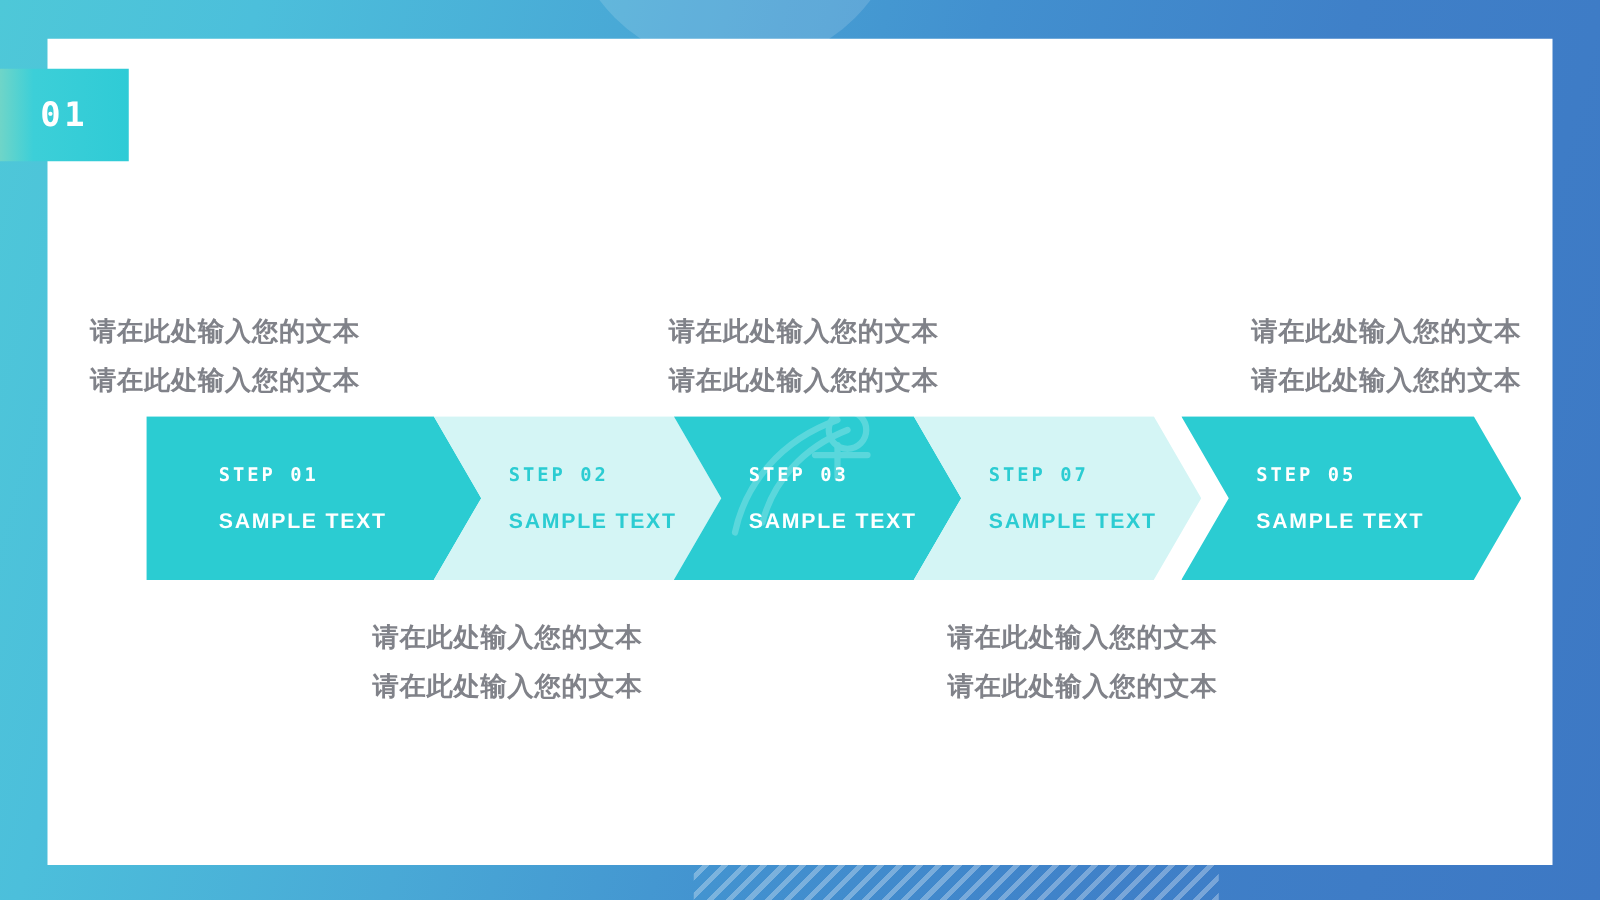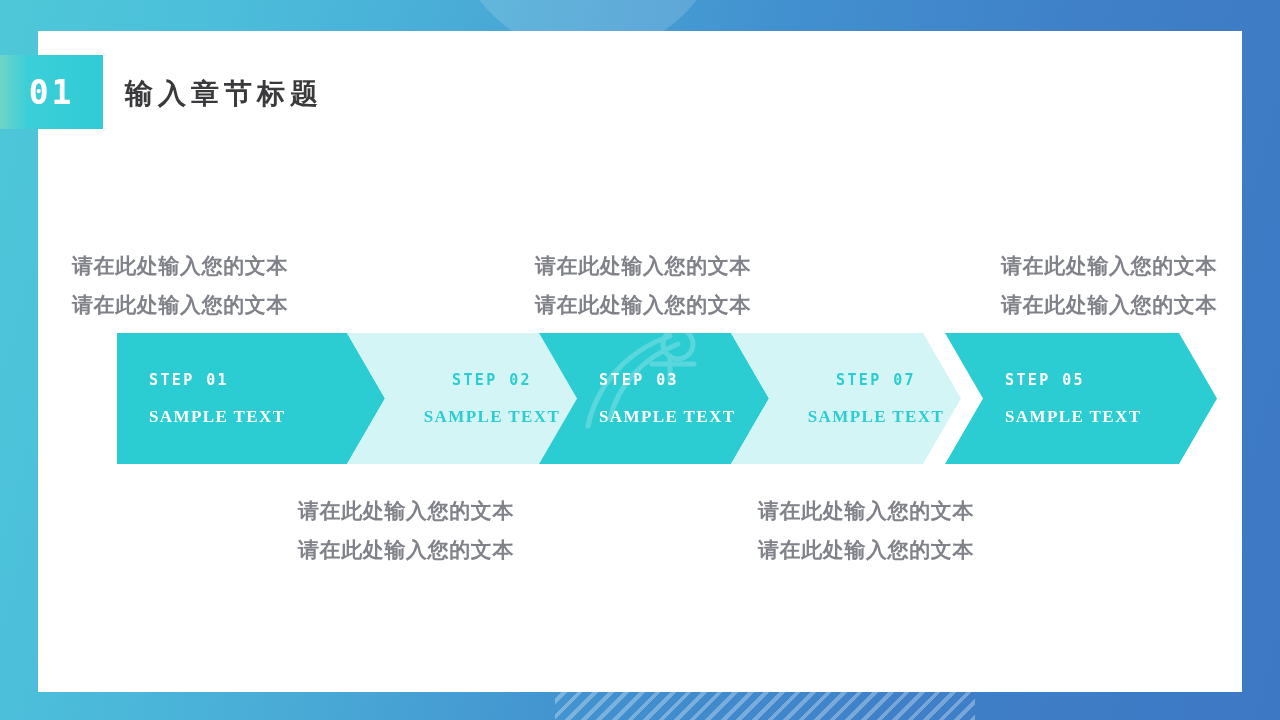--- a/index.html
+++ b/index.html
@@ -75,21 +75,21 @@
     width: 103px;
     height: 74px;
     background: linear-gradient(90deg, #6fd5c8 0%, #3ccfd8 26%, #2fcbd6 100%);
     display: flex;
     align-items: center;
     justify-content: center;
     z-index: 5;
   }
   .chapter-badge .num {
     color: #ffffff;
-    font-size: 33px;
+    font-size: 27px;
     font-weight: 700;
     letter-spacing: 3px;
     font-family: "DejaVu Sans Mono", "Liberation Mono", monospace;
   }
 
   .page-title {
     position: absolute;
     left: 125px;
     top: 75px;
     font-size: 28px;
@@ -158,27 +158,27 @@
     line-height: 1;
     margin-bottom: 20px;
     font-family: "DejaVu Sans Mono", "Liberation Mono", monospace;
     white-space: nowrap;
   }
   .chev .step-txt {
     font-size: 17px;
     font-weight: 700;
     letter-spacing: 1.4px;
     line-height: 1;
-    font-family: Liberation Serif, serif;
+    font-family: Liberation Sans, sans-serif;
     white-space: nowrap;
   }
   .chev.dark  { background: #2bccd2; }
   .chev.light { background: #d4f5f5; }
   .chev.dark  .step-no, .chev.dark  .step-txt { color: #ffffff; }
-  .chev.light .step-no, .chev.light .step-txt { color: #2bccd2; text-align: center; }
+  .chev.light .step-no, .chev.light .step-txt { color: #2bccd2; }
 
   
   .chev.first {
     clip-path: polygon(0 0, calc(100% - 38px) 0, 100% 50%, calc(100% - 38px) 100%, 0 100%);
   }
   
   .chev.mid {
     clip-path: polygon(0 0, calc(100% - 38px) 0, 100% 50%, calc(100% - 38px) 100%, 0 100%, 38px 50%);
   }
 
@@ -200,40 +200,39 @@
 <div class="slide">
 
   <div class="deco-circle"></div>
   <div class="deco-stripes"></div>
 
   <div class="card"></div>
 
   <div class="chapter-badge">
     <span class="num">01</span>
   </div>
-  <div class="page-title">输入章节标题</div>
 
   <div class="captions-top">
     <div class="caption cap-t1">
       <span class="line">请在此处输入您的文本</span>
       <span class="line">请在此处输入您的文本</span>
     </div>
     <div class="caption cap-t2">
       <span class="line">请在此处输入您的文本</span>
       <span class="line">请在此处输入您的文本</span>
     </div>
     <div class="caption cap-t3">
       <span class="line">请在此处输入您的文本</span>
       <span class="line">请在此处输入您的文本</span>
     </div>
   </div>
 
   <div class="steps">
 
-    <div class="chev first dark" style="left:0px; width:268px; padding-left:32px;">
+    <div class="chev first dark" style="left:0px; width:268px; padding-left:58px;">
       <span class="step-no">STEP 01</span>
       <span class="step-txt">SAMPLE TEXT</span>
     </div>
 
     <div class="chev mid light" style="left:230px; width:230px; padding-left:60px;">
       <span class="step-no">STEP 02</span>
       <span class="step-txt">SAMPLE TEXT</span>
     </div>
 
     <div class="chev mid dark" style="left:422px; width:230px; padding-left:60px;">

